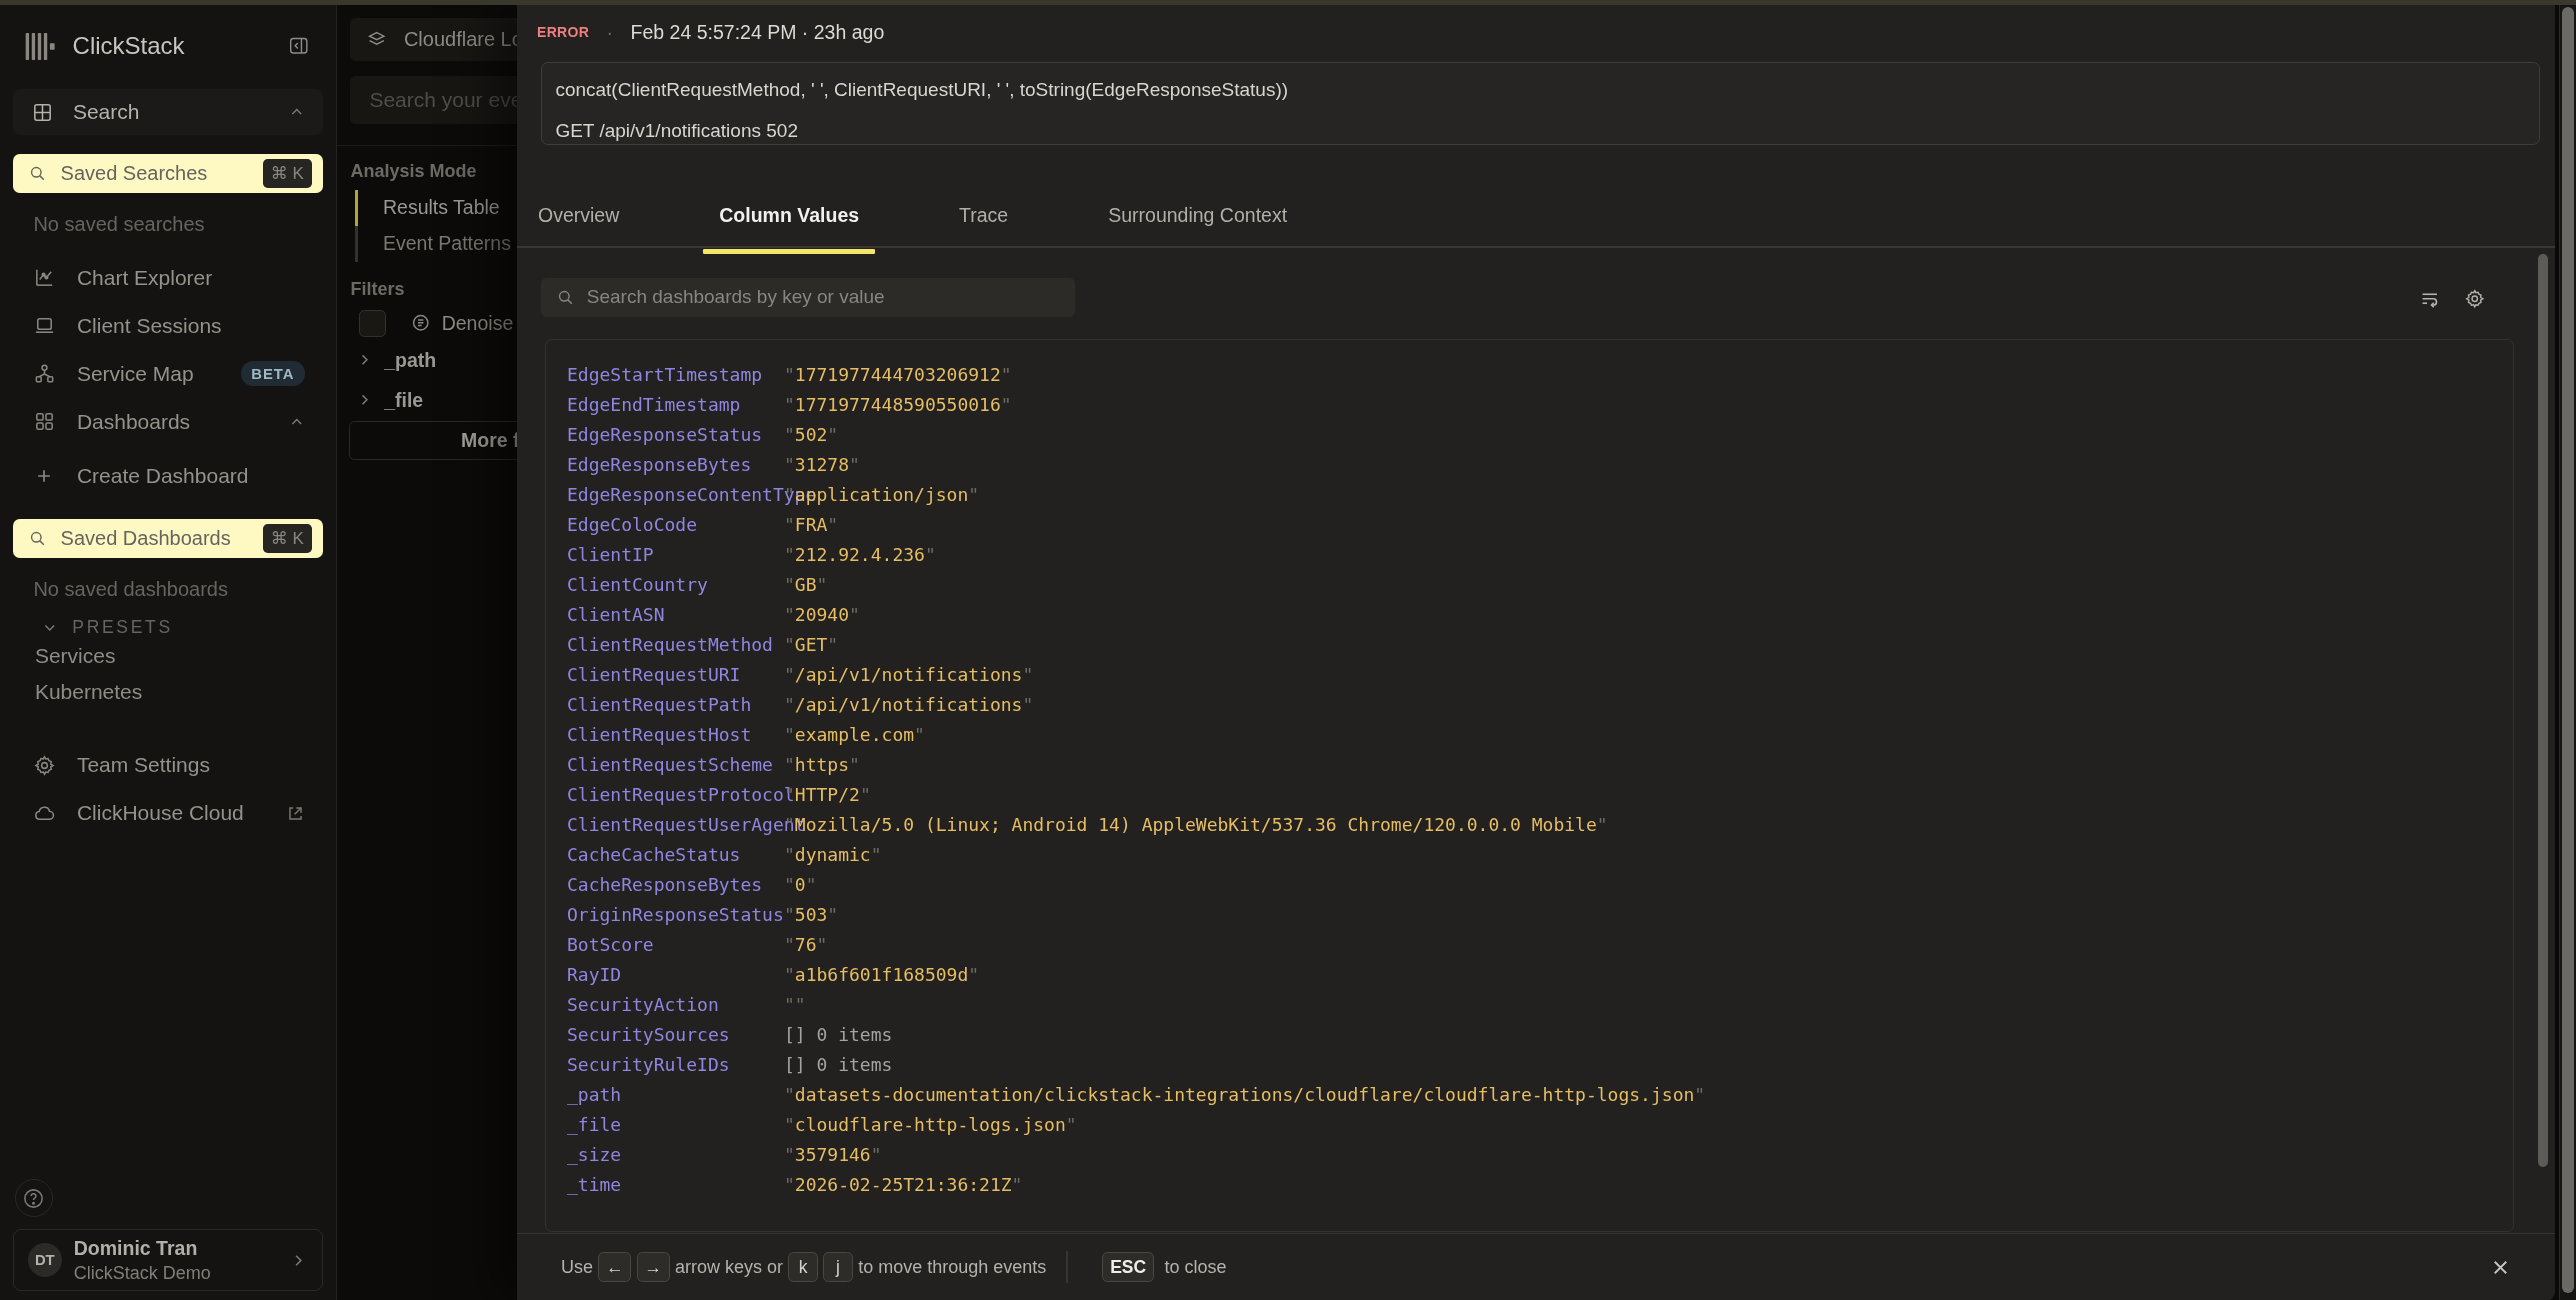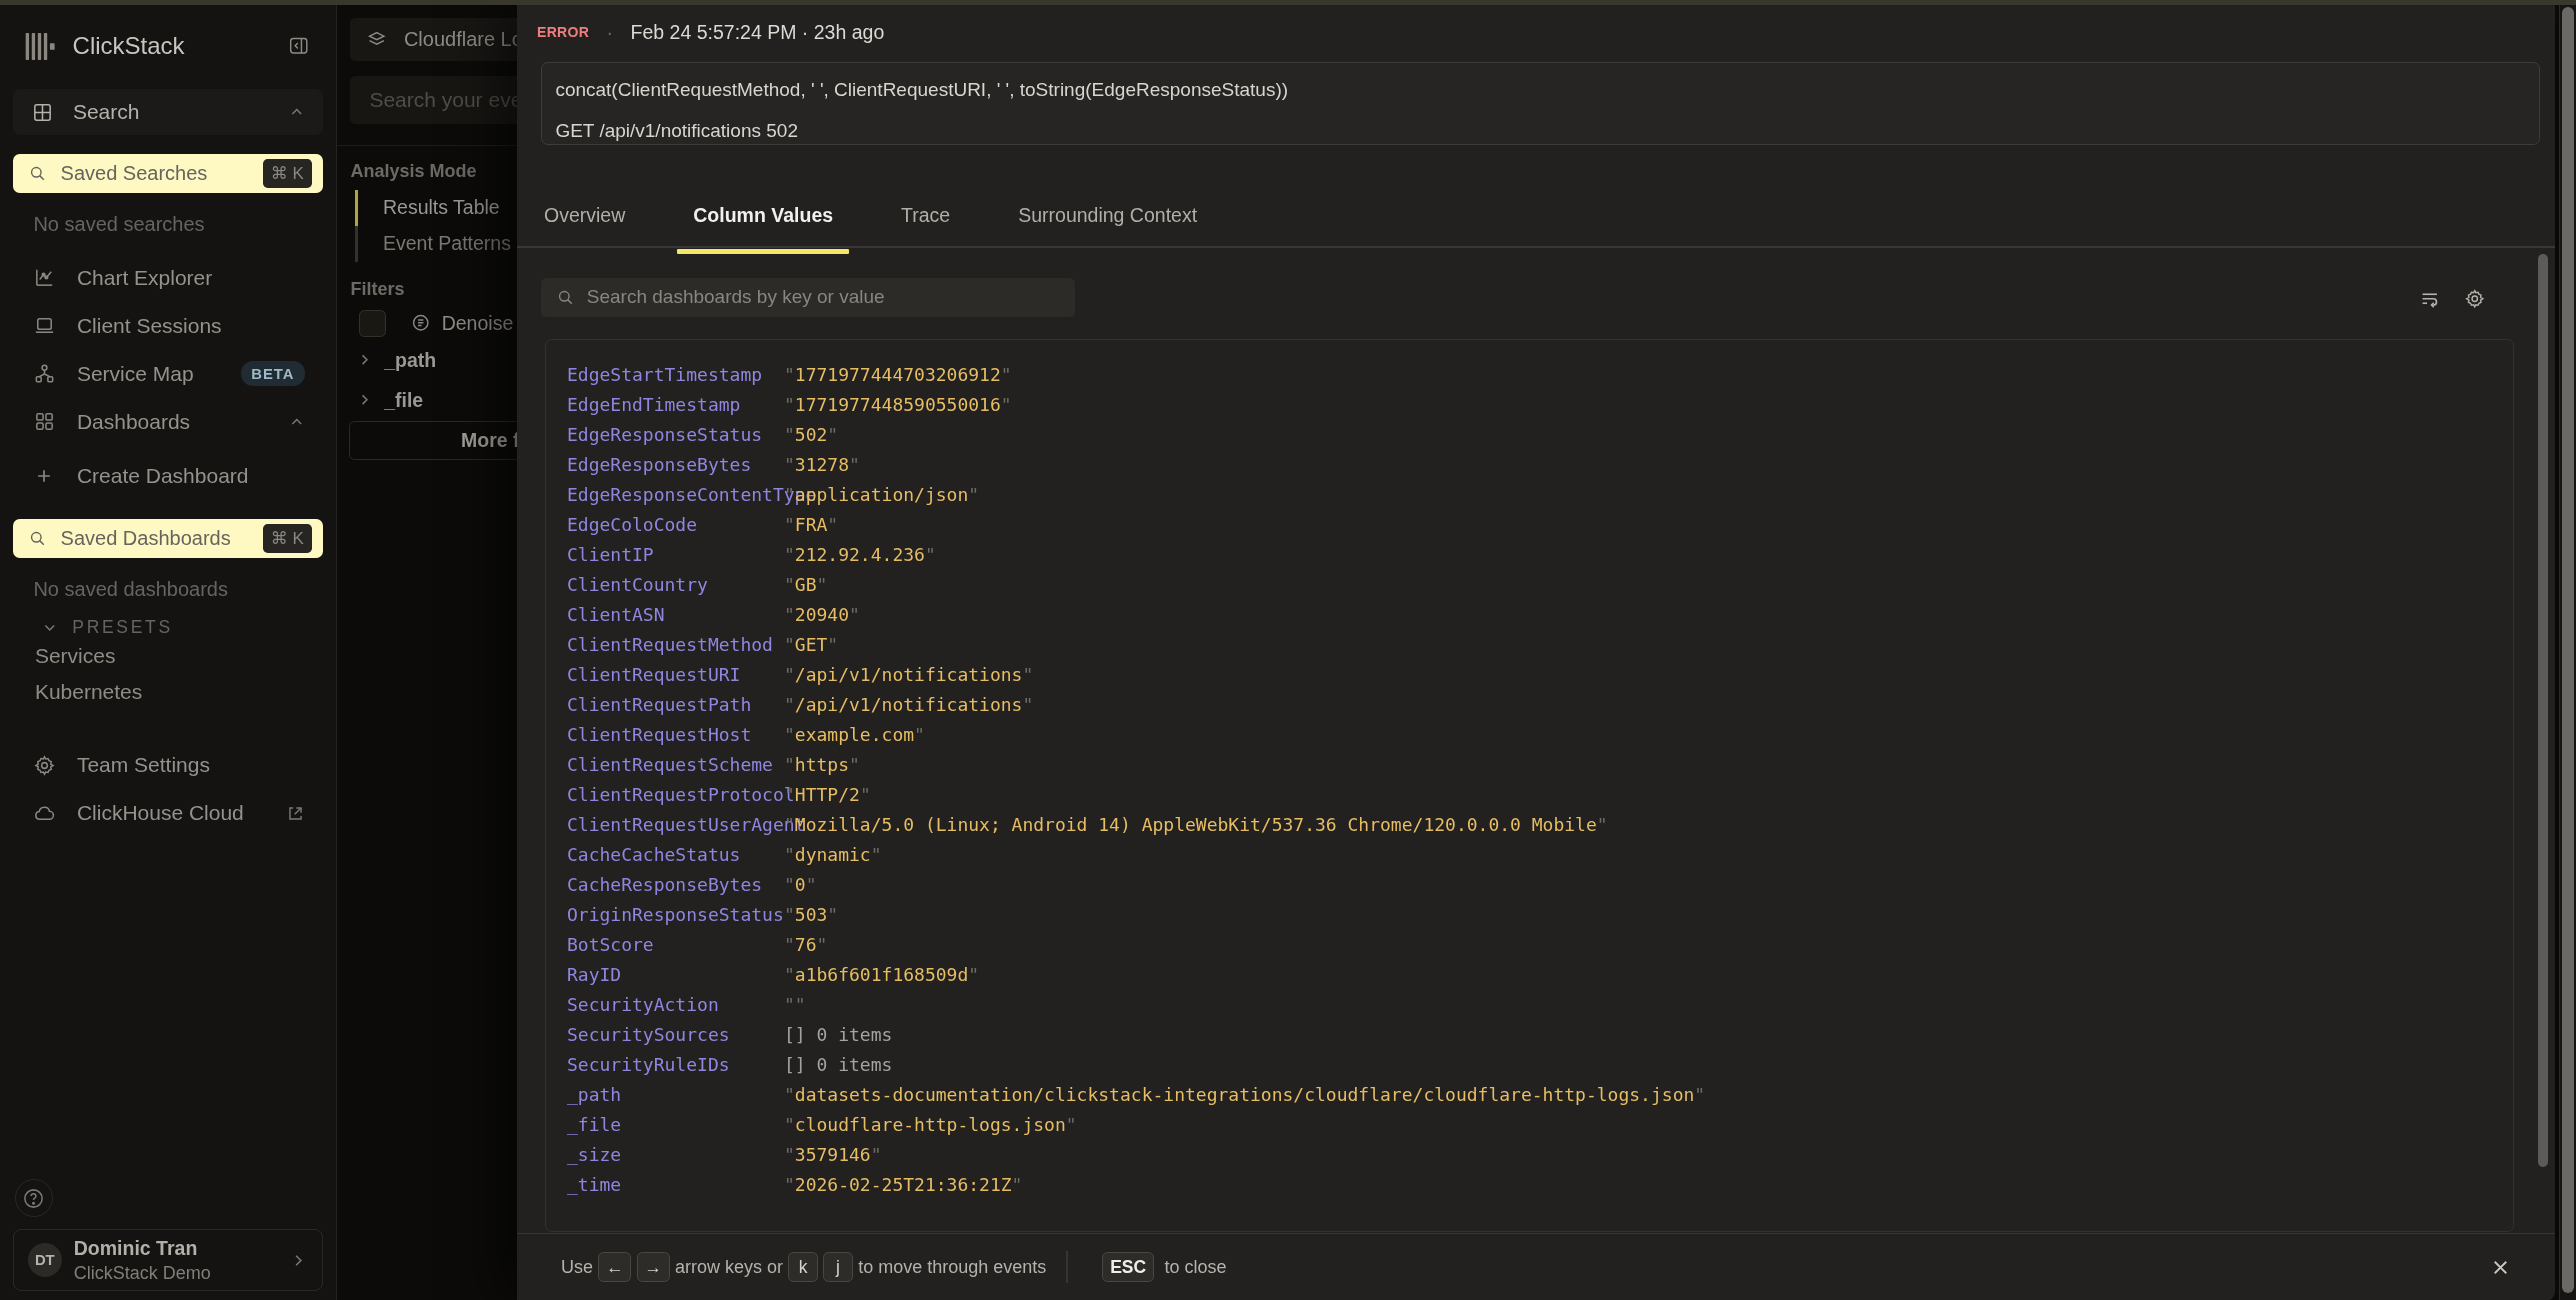--- a/index.html
+++ b/index.html
@@ -80,21 +80,21 @@
   
   .drawer { position:absolute; left:517px; top:4.7px; width:2038px; height:1296px; background:#222120;
     z-index:20; box-shadow:-20px 0 54px rgba(0,0,0,0.55); border-radius:0 0 9.4px 0; }
   .dr-header { position:absolute; left:20px; top:16px; display:flex; align-items:center; }
   .err-level { color:#ee7f7f; font-size:14px; font-weight:700; letter-spacing:0.3px; }
   .dot-sep { color:#6d6a64; font-size:19.5px; margin:0 17.5px; }
   .err-time { color:#dddad4; font-size:19.5px; }
   .sql-box { position:absolute; left:24px; top:57px; width:1999px; height:83px; background:#262523;
     border:1.3px solid #403d38; border-radius:6.7px; padding:16px 13.4px 0 13.4px; color:#d9d6d0; font-size:19px; }
   .sql-line2 { margin-top:19px; }
-  .tabs-row { position:absolute; left:27px; top:199px; display:flex; gap:68px; }
+  .tabs-row { position:absolute; left:21px; top:199px; display:flex; gap:100px; }
   .tab { position:relative; font-size:19.5px; color:#b2afa9; padding-bottom:27px; cursor:pointer; white-space:nowrap; }
   .tab.active { color:#f2f0ec; font-weight:700; }
   .tab.active::after { content:""; position:absolute; left:-16px; right:-16px; bottom:0; height:4.7px;
     background:#f3e76a; border-radius:1.3px; z-index:2; }
   .tabs-divider { position:absolute; left:0; top:241px; width:2038px; height:2px; background:#3a3733; }
   .prop-search { position:absolute; left:24px; top:273px; width:534px; height:39px; background:#2c2b28;
     border-radius:5.4px; display:flex; align-items:center; padding:0 14.8px; }
   .prop-search .ph { margin-left:12px; color:#898680; font-size:19px; }
   .dr-tools { position:absolute; top:283px; right:70px; display:flex; gap:23px; color:#b5b2ac; }
   .dr-tools .t { cursor:pointer; }

